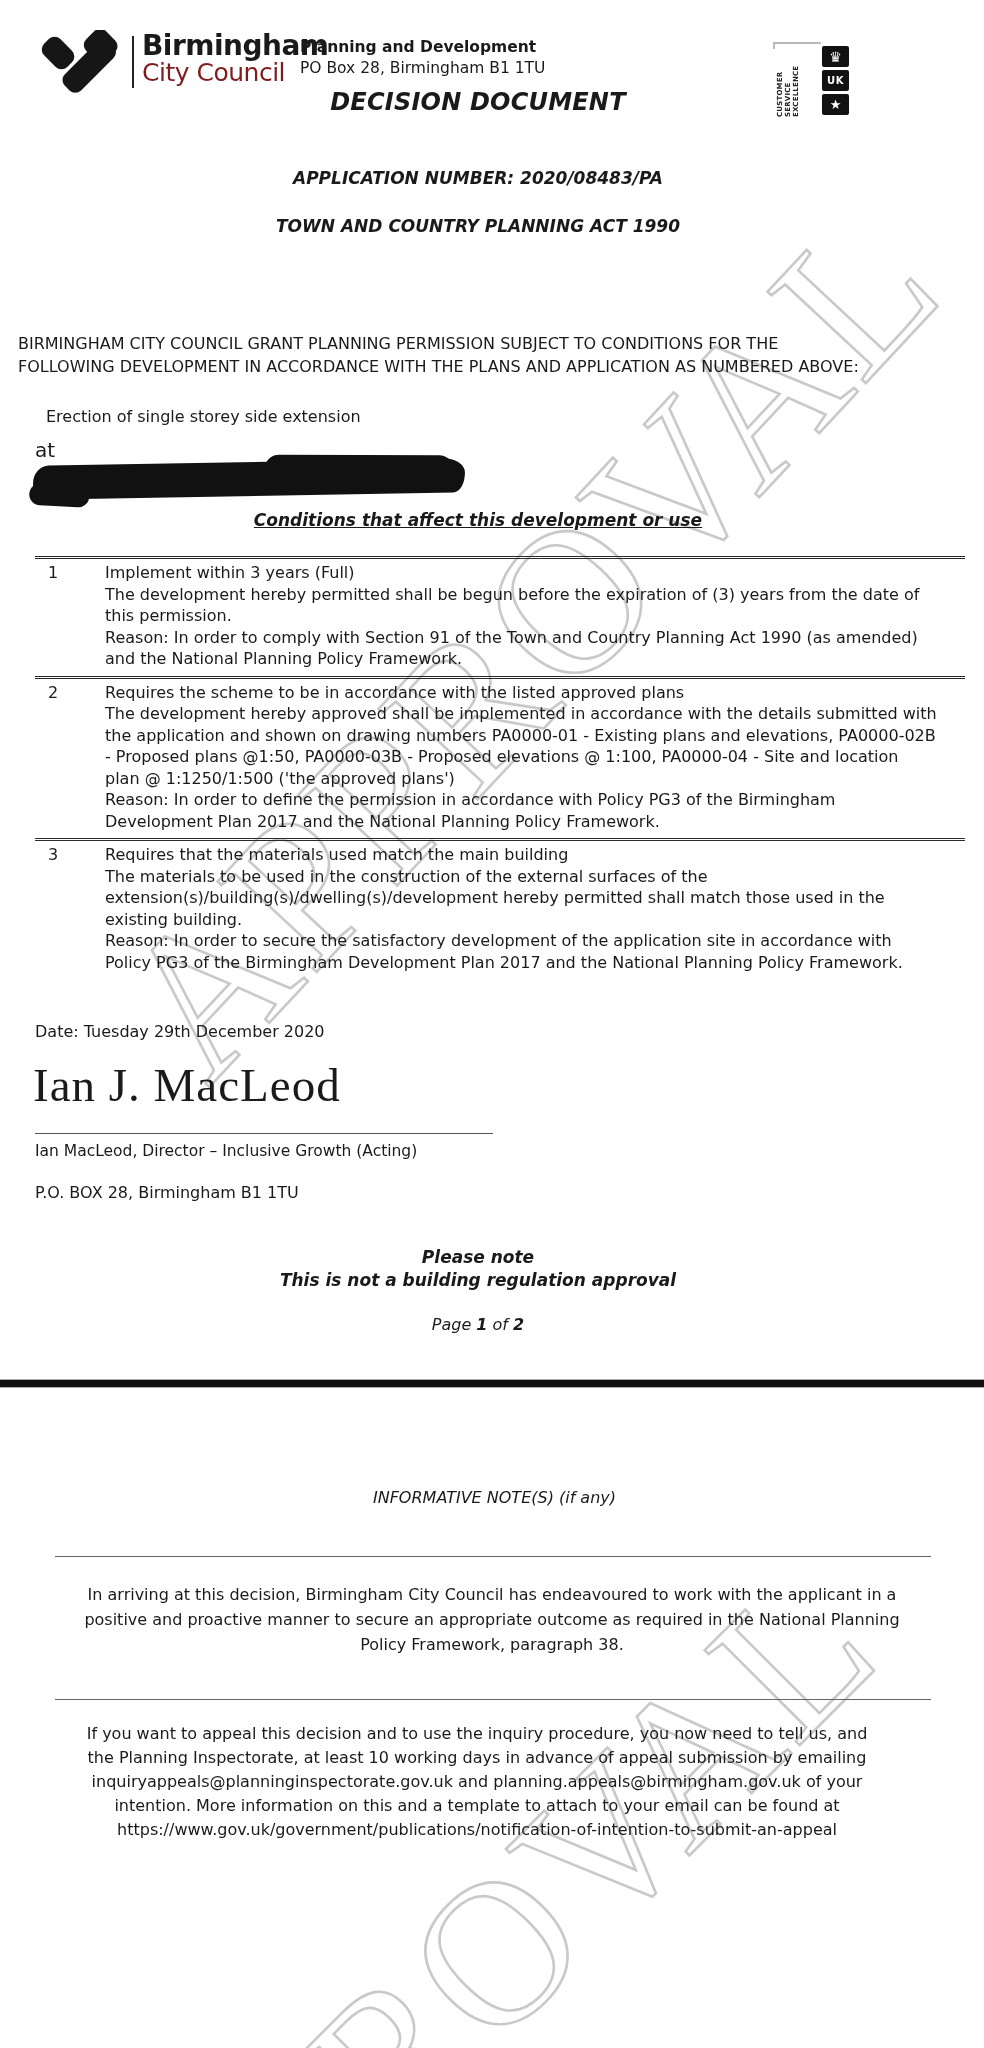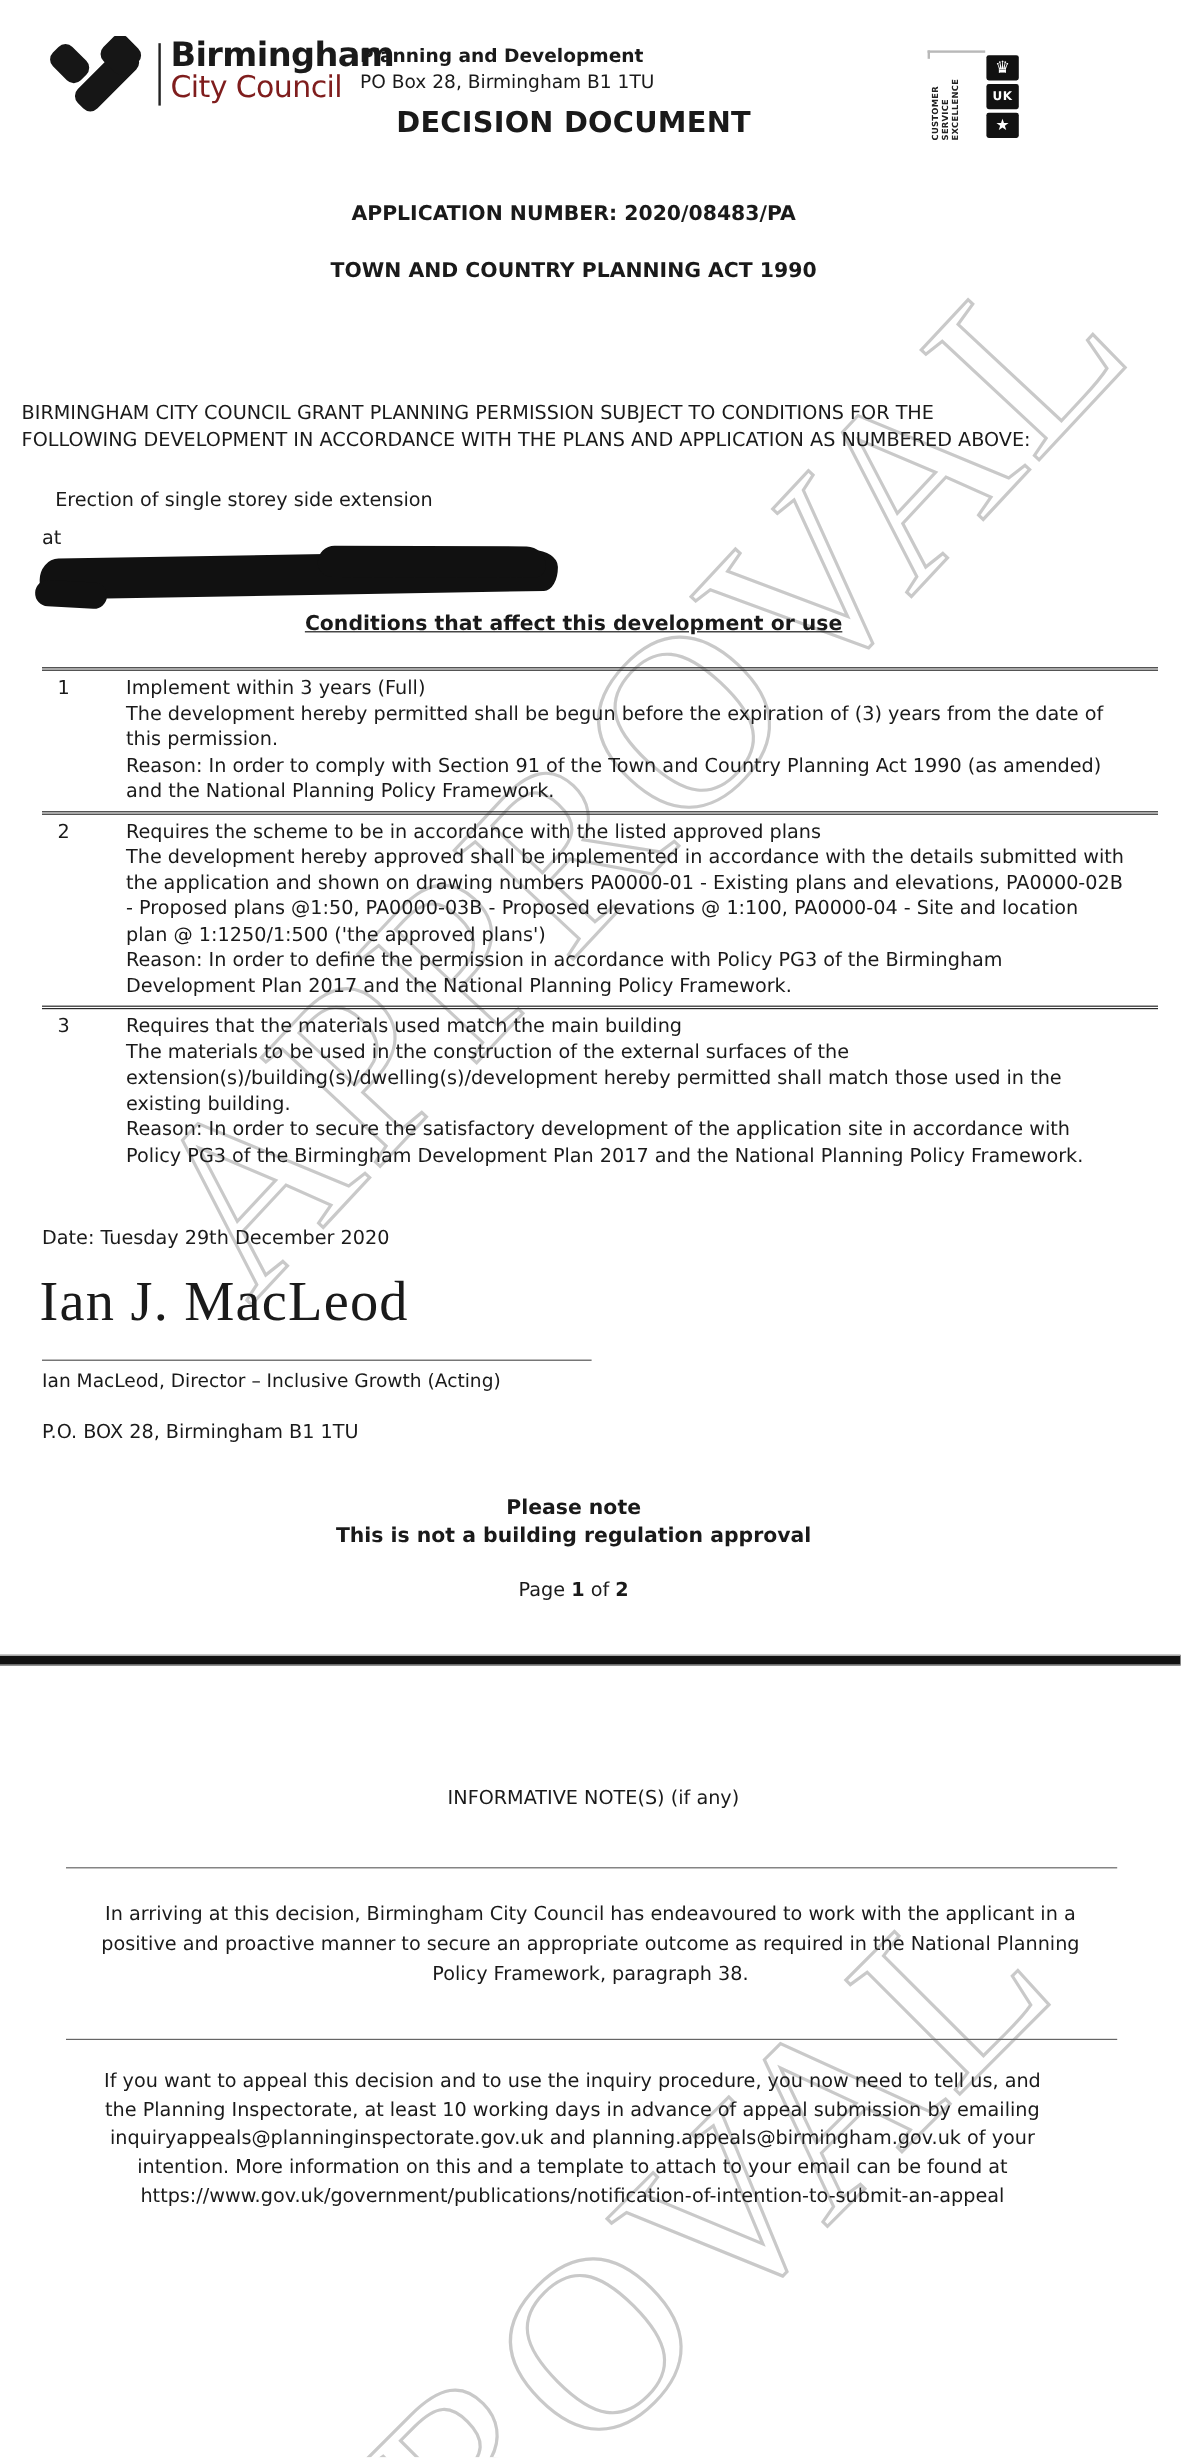--- a/index.html
+++ b/index.html
@@ -6,21 +6,21 @@
   html,body { background:#ffffff; }
   .page {
     position:relative; width:984px; height:2048px; margin:0 auto;
     background:#ffffff; overflow:hidden;
     font-family:"DejaVu Sans","Liberation Sans",sans-serif;
     color:#1a1a1a;
   }
   .abs { position:absolute; }
   .z { z-index:2; }
   .wm { position:absolute; left:0; z-index:1; overflow:hidden; pointer-events:none; }
-  .center { width:956px; text-align:center; }
+  .center { width:956px; text-align:center;font-style:italic; }
   .preline { white-space:pre-line; }
 
   
   .logo-heart { left:40px; top:30px; width:82px; height:64px; }
   .logo-divider { left:132px; top:36px; width:2px; height:52px; background:#222; }
   .logo-name { left:142px; top:31px; line-height:1.05; letter-spacing:-0.5px; }
   .logo-name .l1 { font-size:28px; font-weight:bold; }
   .logo-name .l2 { font-size:25px; font-weight:normal; color:#7f1d1d; }
   .dept { left:300px; top:37px; font-size:15.5px; line-height:21px; }
   .dept .l1 { font-weight:bold; }
@@ -39,21 +39,21 @@
   .badge-sq.star { font-size:13px; }
 
   
   .doc-title { top:88px; font-size:24px; font-weight:bold; letter-spacing:0.2px; }
   .app-number { top:168px; font-size:17px; font-weight:bold; }
   .act-title { top:216px; font-size:17px; font-weight:bold; }
 
   
   .grant { left:18px; top:332px; width:930px; font-size:16px; line-height:23px; }
   .development { left:46px; top:407px; font-size:16px; }
-  .at-label { left:35px; top:438px; font-size:16px;text-align:center; }
+  .at-label { left:35px; top:438px; font-size:20px;text-align:center; }
   .redaction { left:33px; top:462px; width:432px; height:34px; background:#111;
     border-radius:16px 20px 12px 18px / 18px 14px 20px 12px; transform:rotate(-1deg); }
   .redaction .bump { position:absolute; right:10px; top:-5px; width:190px; height:26px;
     background:#111; border-radius:14px 16px 10px 12px; transform:rotate(1.2deg); }
   .redaction .bump2 { position:absolute; left:-4px; bottom:-7px; width:60px; height:22px;
     background:#111; border-radius:12px; transform:rotate(4deg); }
   .cond-heading { top:510px; font-size:17px; font-weight:bold; text-decoration:underline; }
 
   
   .cond-table { left:35px; top:556px; width:930px; }

